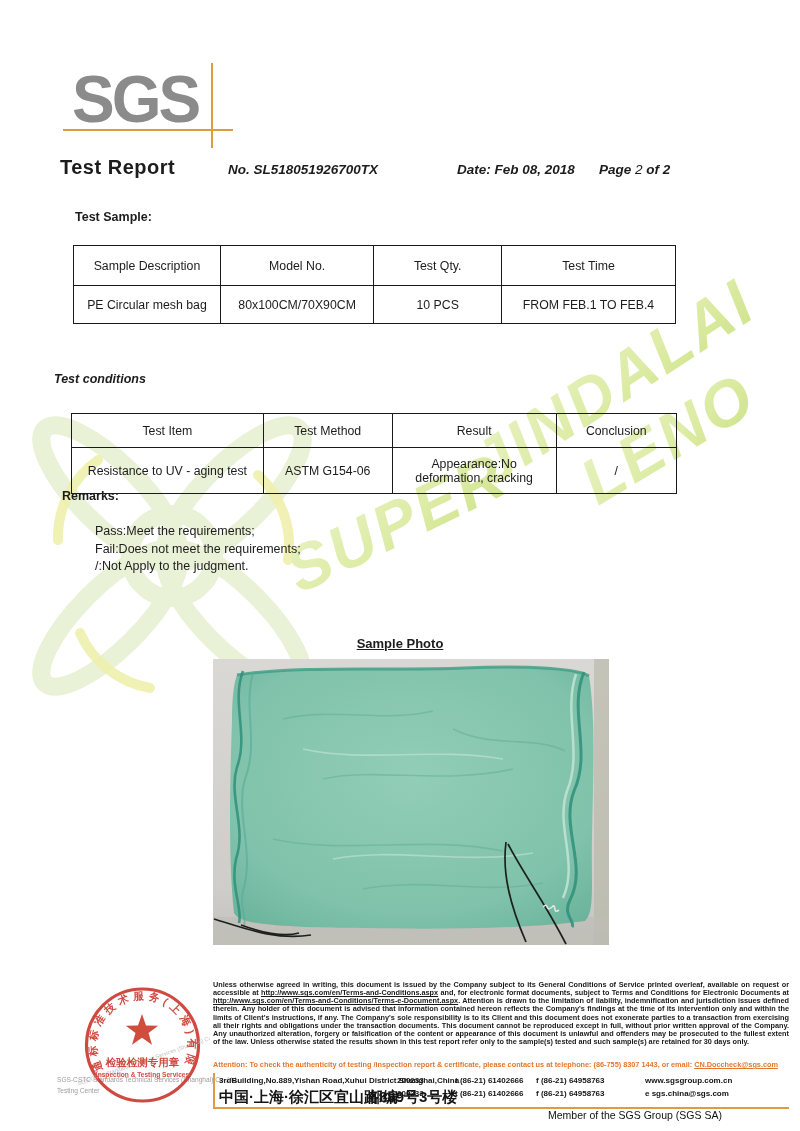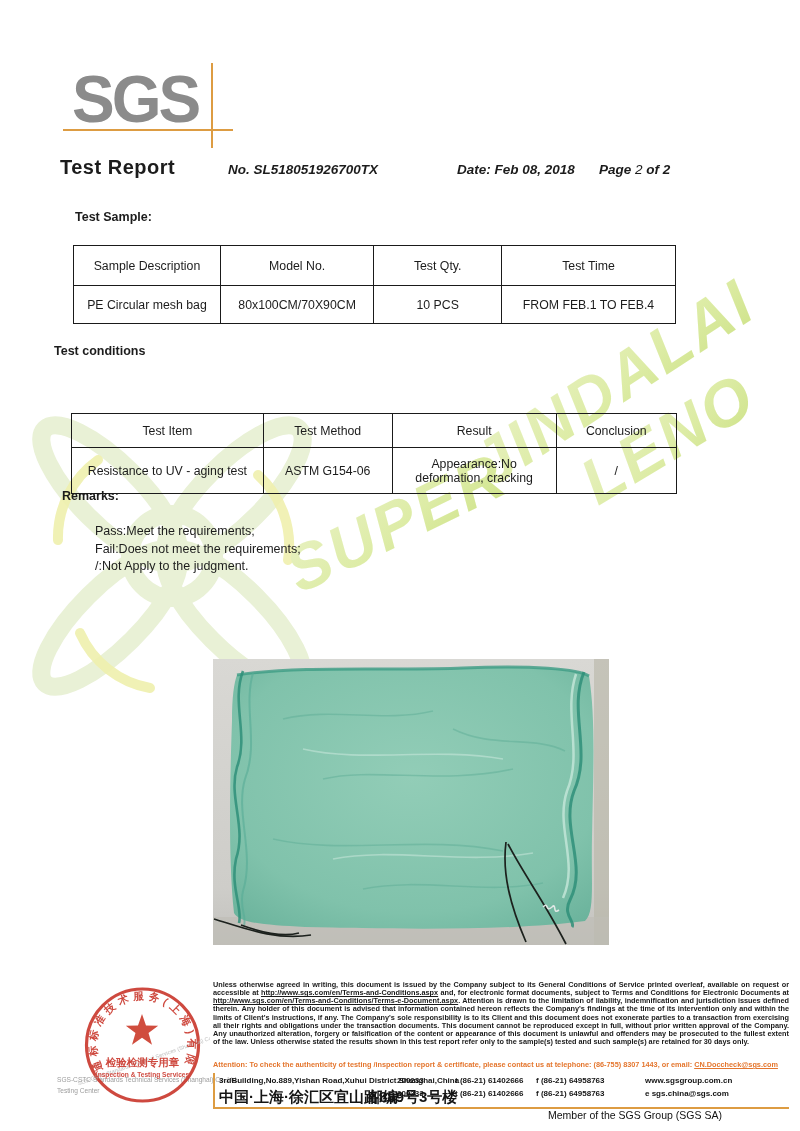--- a/index.html
+++ b/index.html
@@ -103,21 +103,21 @@
     </tr>
     <tr style="height:38px;">
       <td>PE Circular mesh bag</td>
       <td>80x100CM/70X90CM</td>
       <td>10 PCS</td>
       <td>FROM FEB.1 TO FEB.4</td>
     </tr>
   </tbody>
     </table>
 
-  <div class="abs sec-h" style="left:54px;top:344px;">Test conditions</div>
+  <div class="abs sec-h" style="left:54px;top:372px;font-style:italic;">Test conditions</div>
   <table class="rpt" style="left:71px;top:389px;width:606px;margin-top:24px;">
     <colgroup>
         <col style="width:31.7%">
         <col style="width:21.3%">
         <col style="width:27.1%">
         <col style="width:19.9%">
       </colgroup>
     <tbody>
         <tr style="height:34px;">
       <td>Test Item</td>
@@ -134,20 +134,21 @@
   </tbody>
     </table>
 
   <div class="abs sec-h" style="left:62px;top:489px;">Remarks:</div>
   <div id="remarks-lines" class="abs">
     <div>Pass:Meet the requirements;</div>
     <div>Fail:Does not meet the requirements;</div>
     <div>/:Not Apply to the judgment.</div>
   </div>
 
+  <div id="photo-heading" class="abs">Sample Photo</div>
   <svg id="photo" class="abs" viewBox="0 0 396 286" preserveAspectRatio="none">
     <defs>
       <linearGradient id="pbg" x1="0" y1="0" x2="0" y2="1">
         <stop offset="0" stop-color="#d9d8d4"></stop>
           <stop offset="0.8" stop-color="#cecdc9"></stop>
           <stop offset="1" stop-color="#c2c1bd"></stop>
       </linearGradient>
       <radialGradient id="bagg" cx="0.5" cy="0.42" r="0.8">
         <stop offset="0" stop-color="#92cdb7"></stop>
           <stop offset="0.65" stop-color="#80c2ab"></stop>

